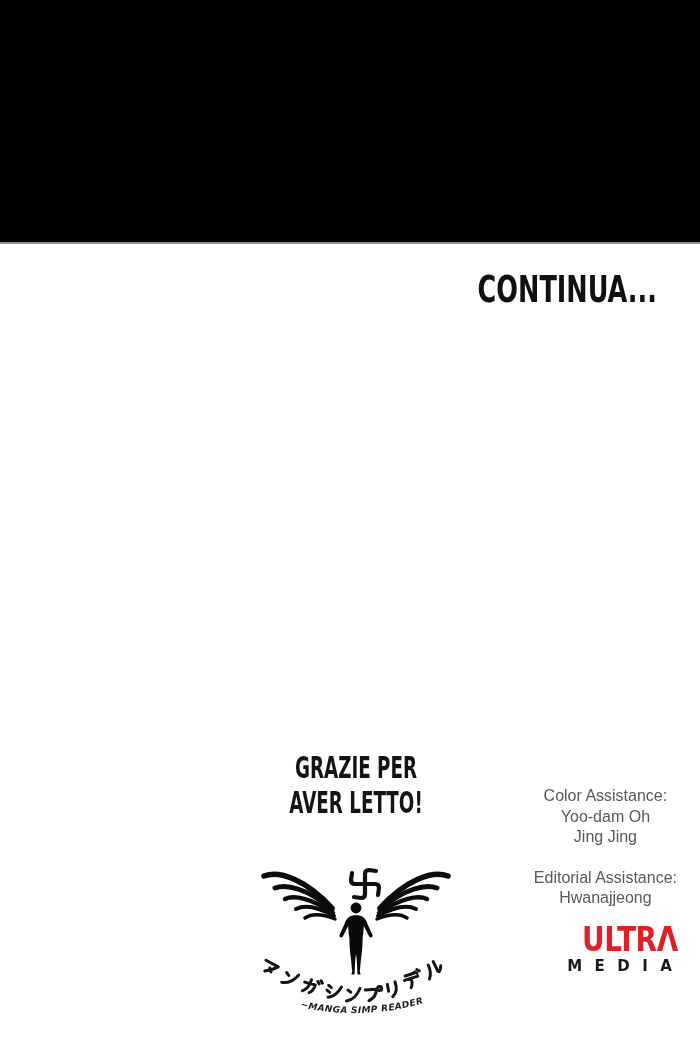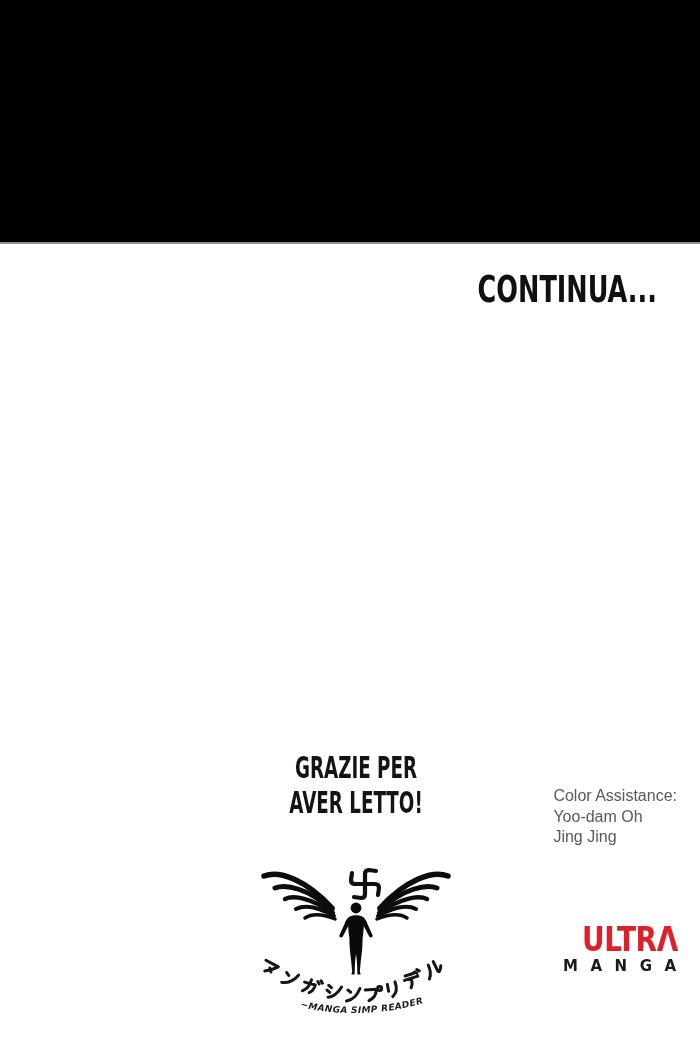--- a/index.html
+++ b/index.html
@@ -18,21 +18,21 @@
     color:#101010;white-space:nowrap;
     transform:scaleX(0.69);transform-origin:100% 0;
   }
   .thanks{
     position:absolute;top:750px;left:156px;width:400px;text-align:center;
     font-family:"DejaVu Sans", sans-serif;font-weight:bold;font-size:30px;
     line-height:35px;color:#141414;
     transform:scaleX(0.61);transform-origin:50% 0;white-space:nowrap;
   }
   .credits{
-    position:absolute;top:786px;right:23px;text-align:left;
+    position:absolute;top:786px;right:23px;text-align:center;
     font-size:16px;line-height:20.5px;color:#58585a;
   }
   .credits .block2{margin-top:20px;}
   .scan-logo{
     position:absolute;left:256px;top:858px;width:200px;height:164px;
   }
   .publisher{
     position:absolute;top:923px;right:22px;text-align:center;
   }
   .publisher .ultra{
@@ -56,20 +56,24 @@
 <div class="thanks">
   <div>GRAZIE PER</div>
   <div>AVER LETTO!</div>
 </div>
 
 <div class="credits" style="color: rgb(88, 88, 90);">
   <div class="block1">
     <div>Color Assistance:</div>
     <div>Yoo-dam Oh</div>
     <div>Jing Jing</div>
+  </div>
+  <div class="block2">
+    <div>Editorial Assistance:</div>
+    <div>Hwanajjeong</div>
   </div>
 </div>
 
 <svg class="scan-logo" viewBox="0 0 200 164" xmlns="http://www.w3.org/2000/svg">
 
   <g stroke="#101010" stroke-width="4.2" fill="none" stroke-linecap="round" stroke-linejoin="round">
     <g transform="translate(109,26)">
       <path d="M 0,1 L 0,-10 Q 0,-14 4,-14 L 11,-13"></path>
       <path transform="rotate(90)" d="M 0,1 L 0,-10 Q 0,-14 4,-14 L 11,-13"></path>
       <path transform="rotate(180)" d="M 0,1 L 0,-10 Q 0,-14 4,-14 L 11,-13"></path>
@@ -152,14 +156,14 @@
   <g>
     <path id="subArc" d="M 44,149 Q 106,163 168,145" fill="none"></path>
     <text font-family="DejaVu Sans, sans-serif" font-size="9" font-weight="bold" font-style="italic" letter-spacing="0.4" fill="#1c1c1c">
       <textPath href="#subArc" startOffset="50%" text-anchor="middle">~MANGA SIMP READER</textPath>
     </text>
   </g>
 </svg>
 
 <div class="publisher">
   <div class="ultra" style="color: rgb(222, 33, 40);">ULTRΛ</div>
-  <div class="media">MANGA</div>
+  <div class="media">MEDIA</div>
 </div>
 
 </body></html>

